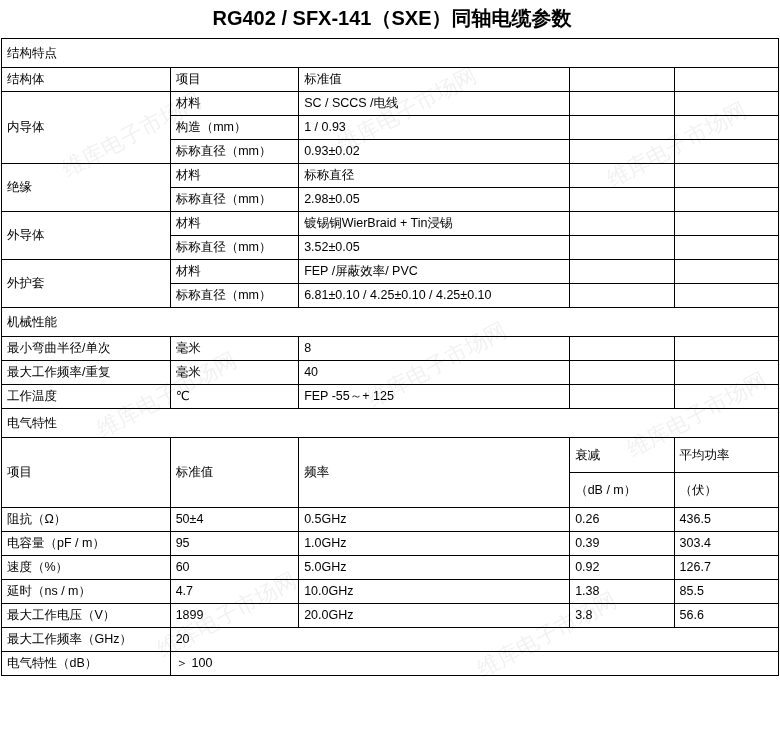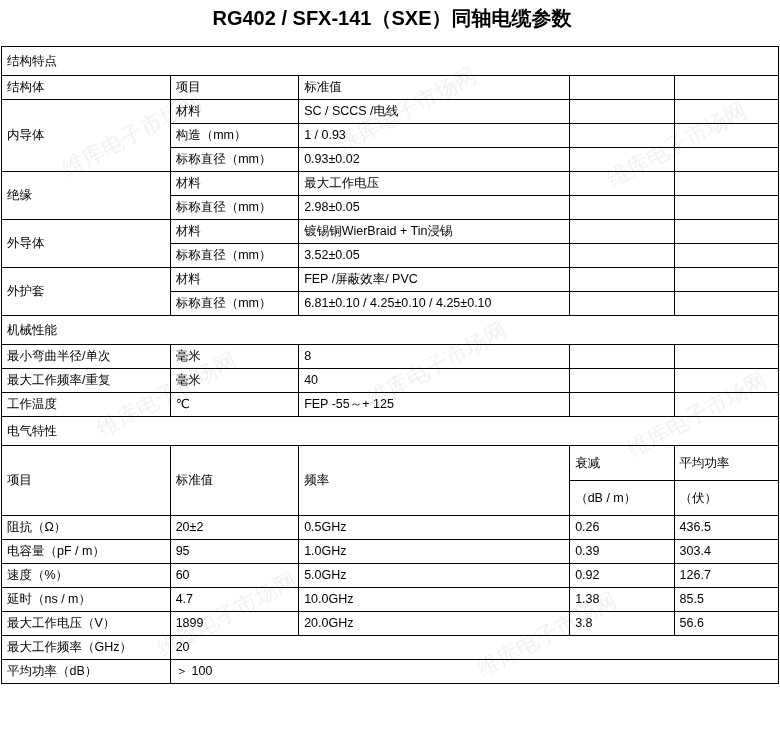--- a/index.html
+++ b/index.html
@@ -24,21 +24,21 @@
     text-align: center;
     font-size: 20px;
     font-weight: bold;
     line-height: 24px;
     padding: 6px 0 8px 4px;
     letter-spacing: 0px;
   }
   table.spec {
     border-collapse: collapse;
     width: 778px;
-    margin: 8px 1px;
+    margin: 0 1px;
     table-layout: fixed;
   }
   table.spec td {
     border: 1px solid #000000;
     font-size: 12.5px;
     line-height: 15px;
     padding: 4px 4px 4px 5px;
     vertical-align: middle;
     word-break: break-word;
   }
@@ -126,21 +126,21 @@
       <tr>
         <td>标称直径（mm）</td>
         <td>0.93±0.02</td>
         <td></td>
         <td></td>
       </tr>
 
       <tr>
         <td rowspan="2">绝缘</td>
         <td>材料</td>
-        <td>最大工作电压</td>
+        <td>标称直径</td>
         <td></td>
         <td></td>
       </tr>
       <tr>
         <td>标称直径（mm）</td>
         <td>2.98±0.05</td>
         <td></td>
         <td></td>
       </tr>
 
@@ -209,21 +209,21 @@
         <td class="tall">衰减</td>
         <td class="tall">平均功率</td>
       </tr>
       <tr>
         <td class="tall">（dB / m）</td>
         <td class="tall">（伏）</td>
       </tr>
 
       <tr>
         <td>阻抗（Ω）</td>
-        <td>20±2</td>
+        <td>50±4</td>
         <td>0.5GHz</td>
         <td>0.26</td>
         <td>436.5</td>
       </tr>
       <tr>
         <td>电容量（pF / m）</td>
         <td>95</td>
         <td>1.0GHz</td>
         <td>0.39</td>
         <td>303.4</td>
@@ -247,19 +247,19 @@
         <td>1899</td>
         <td>20.0GHz</td>
         <td>3.8</td>
         <td>56.6</td>
       </tr>
       <tr>
         <td>最大工作频率（GHz）</td>
         <td colspan="4">20</td>
       </tr>
       <tr>
-        <td>平均功率（dB）</td>
+        <td>电气特性（dB）</td>
         <td colspan="4">＞ 100</td>
       </tr>
 
     </tbody>
   </table>
 </div>
 
 </body></html>

